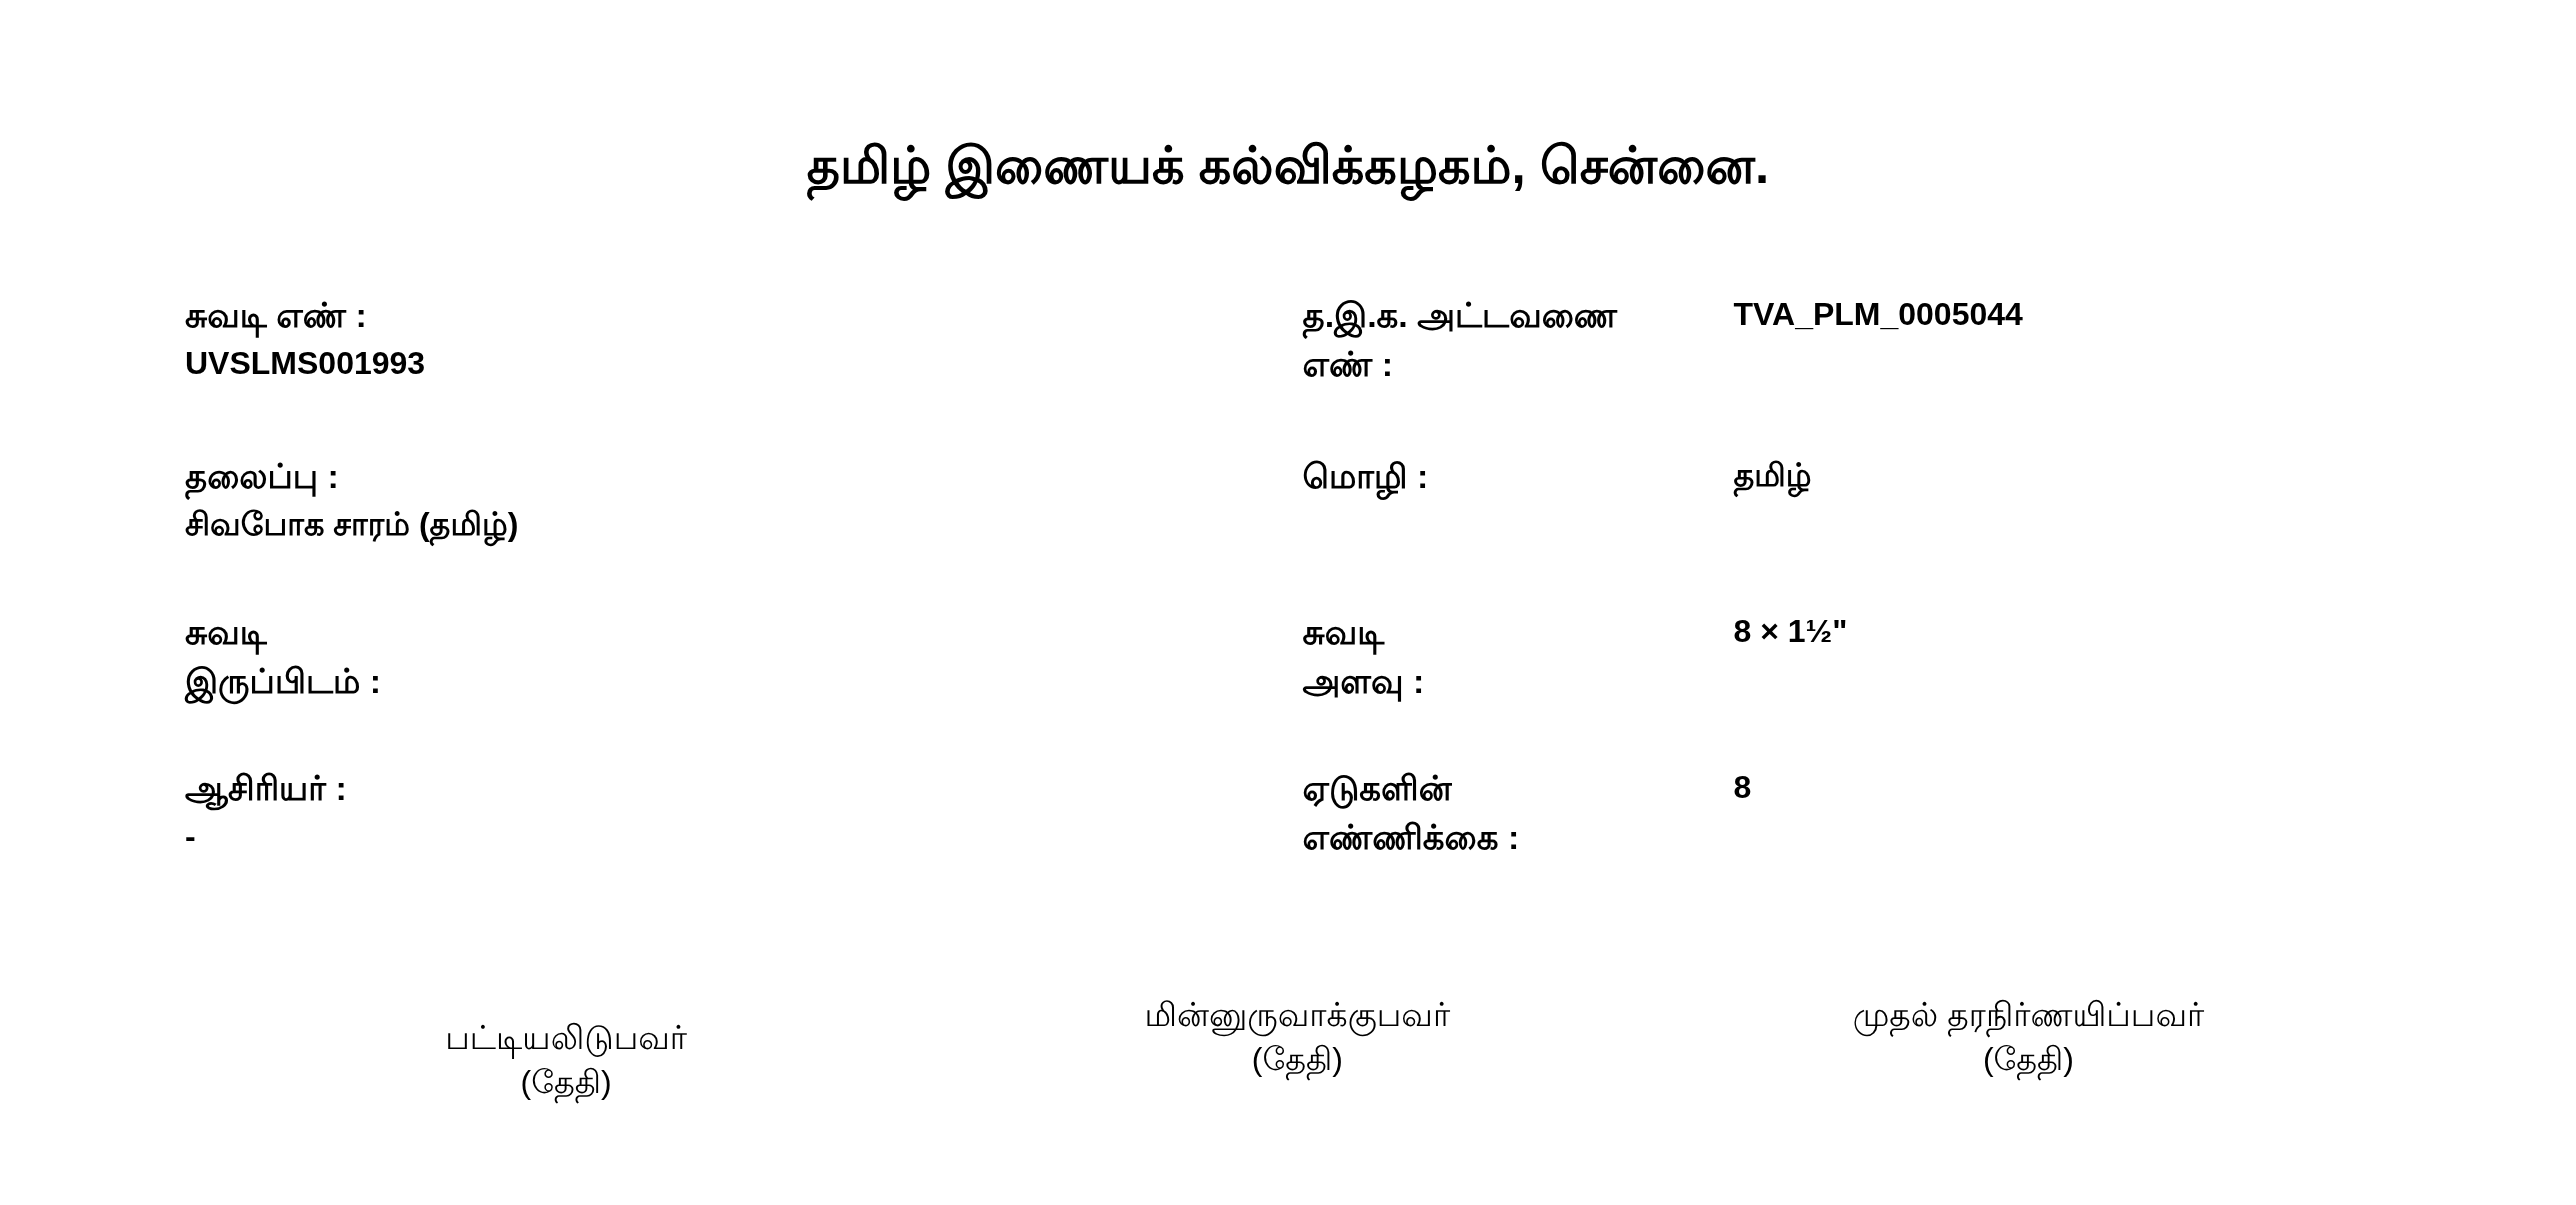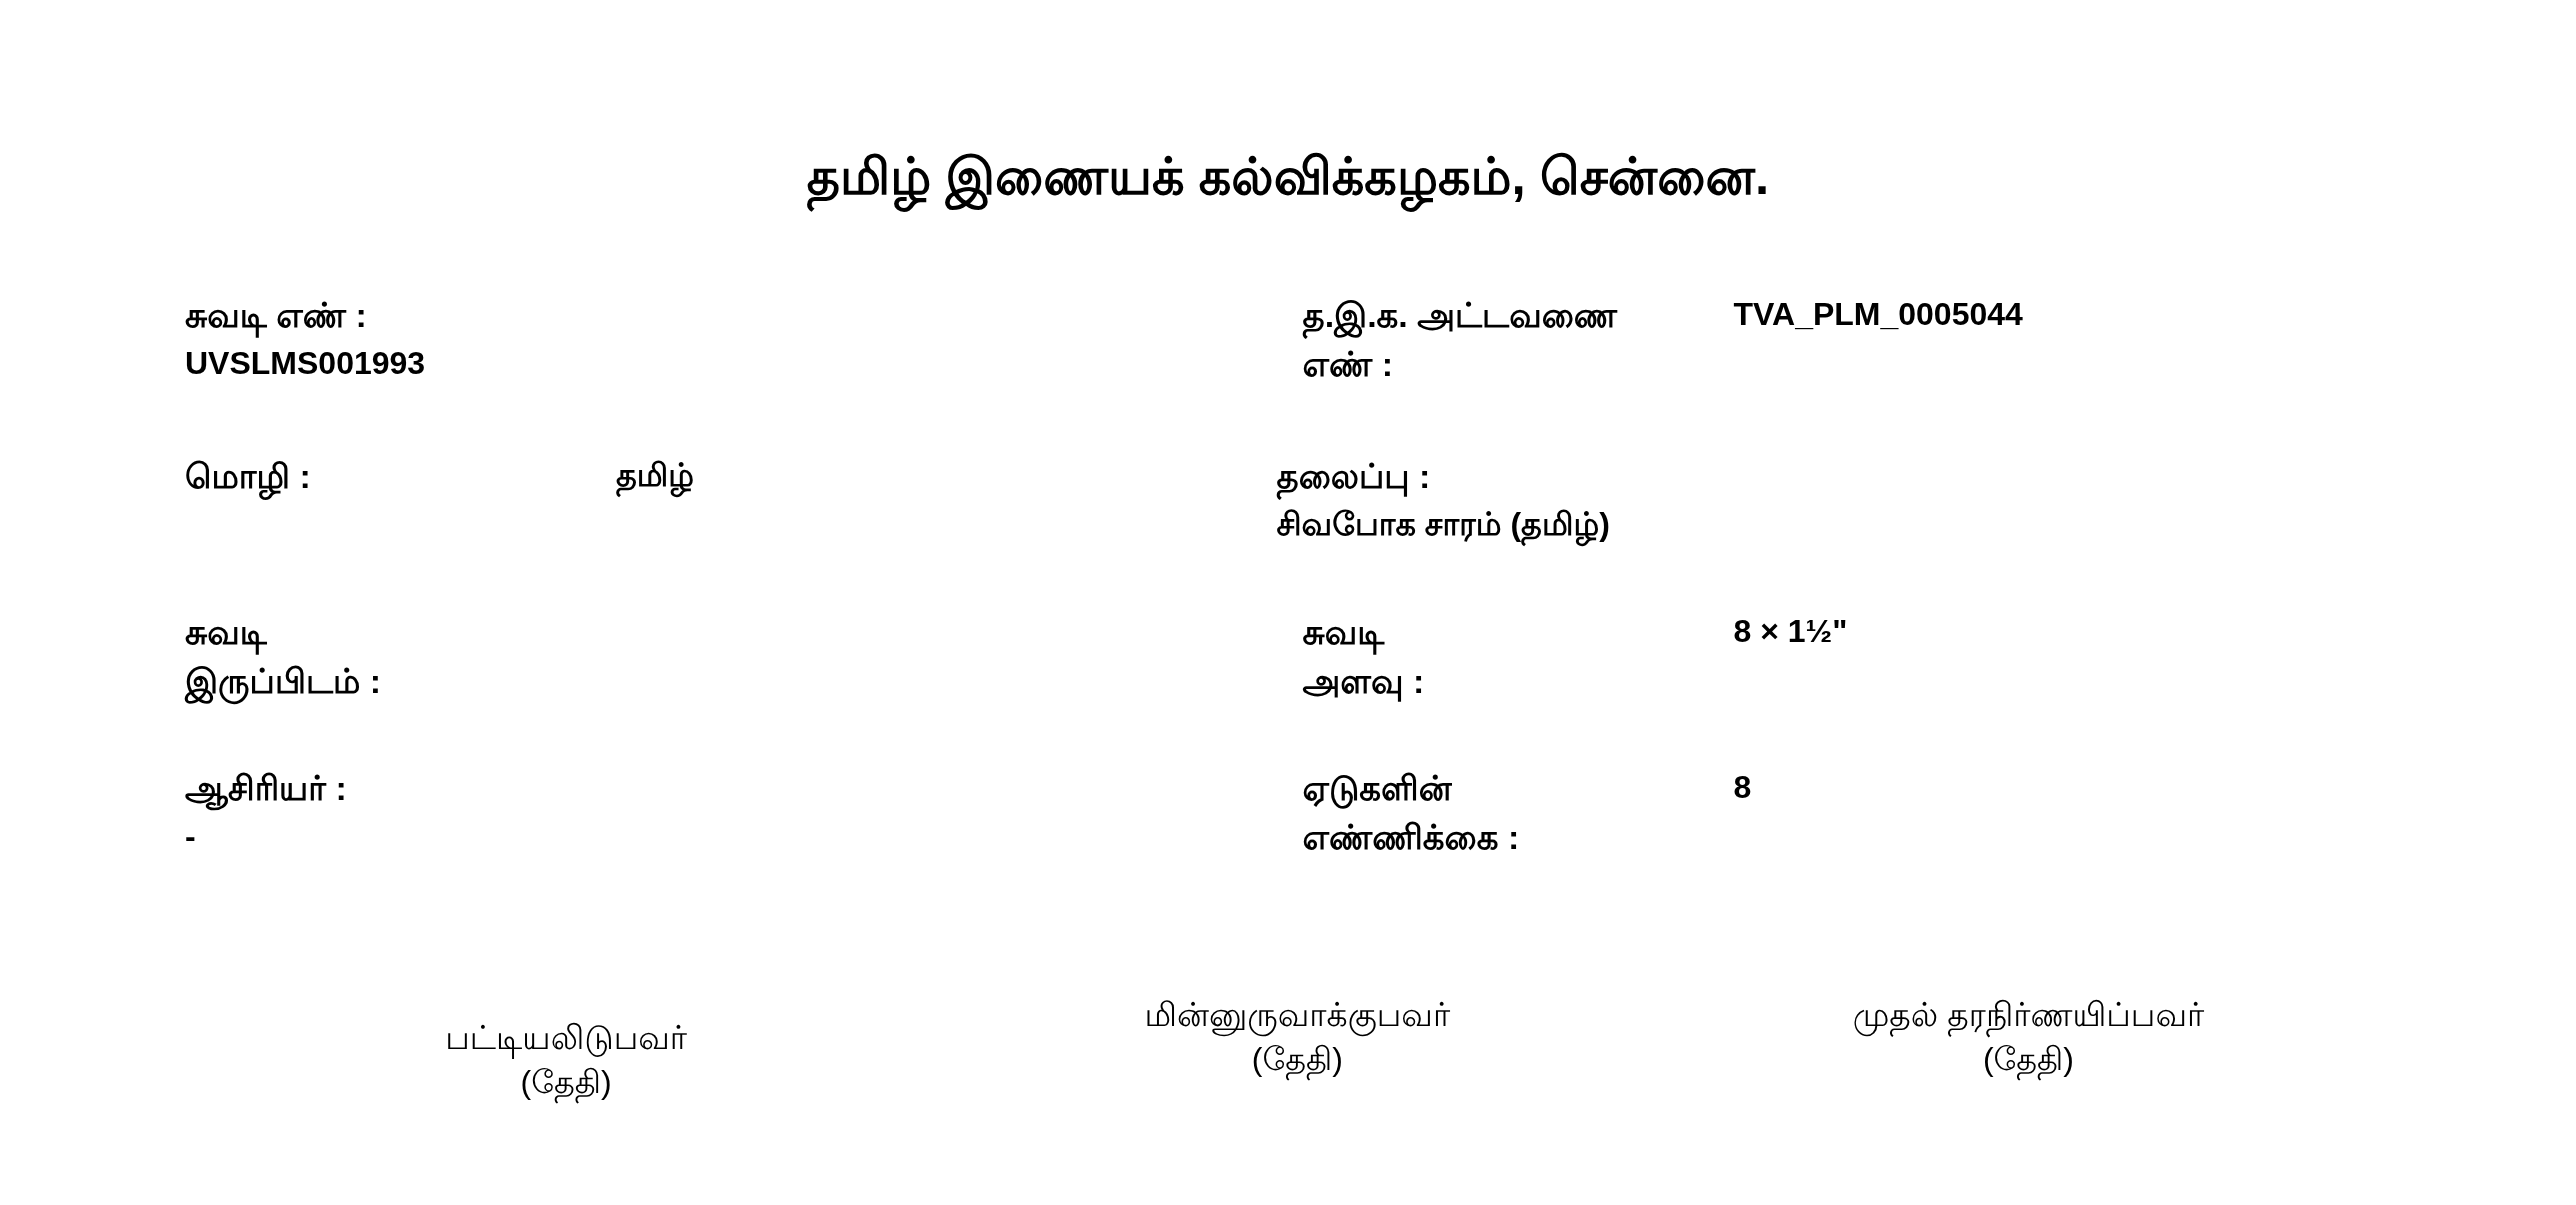--- a/index.html
+++ b/index.html
@@ -16,21 +16,21 @@
     overflow: hidden;
   }
   .page {
     position: relative;
     width: 2576px;
     height: 1206px;
     box-sizing: border-box;
   }
   .doc-title {
     position: absolute;
-    top: 146px;
+    top: 135px;
     left: 0;
     width: 2576px;
     text-align: center;
     font-size: 51px;
     font-weight: bold;
     letter-spacing: 0px;
     line-height: 1.2;
   }
 
   .fields {
@@ -113,27 +113,27 @@
         <div class="f-value">UVSLMS001993</div>
       </div>
       <div class="col col-right">
         <div class="f-label">த.இ.க. அட்டவணை
 எண் :</div>
         <div class="f-value">TVA_PLM_0005044</div>
       </div>
     </div>
 
     <div class="field-row row-2">
+      <div class="col col-left">
+        <div class="f-label">தலைப்பு :</div>
+        <div class="f-value">சிவபோக சாரம் (தமிழ்)</div>
+      </div>
       <div class="col col-right">
         <div class="f-label">மொழி :</div>
         <div class="f-value">தமிழ்</div>
-      </div>
-      <div class="col col-left">
-        <div class="f-label">தலைப்பு :</div>
-        <div class="f-value">சிவபோக சாரம் (தமிழ்)</div>
       </div>
     </div>
 
     <div class="field-row row-3">
       <div class="col col-left">
         <div class="f-label">சுவடி
 இருப்பிடம் :</div>
       </div>
       <div class="col col-right">
         <div class="f-label">சுவடி

